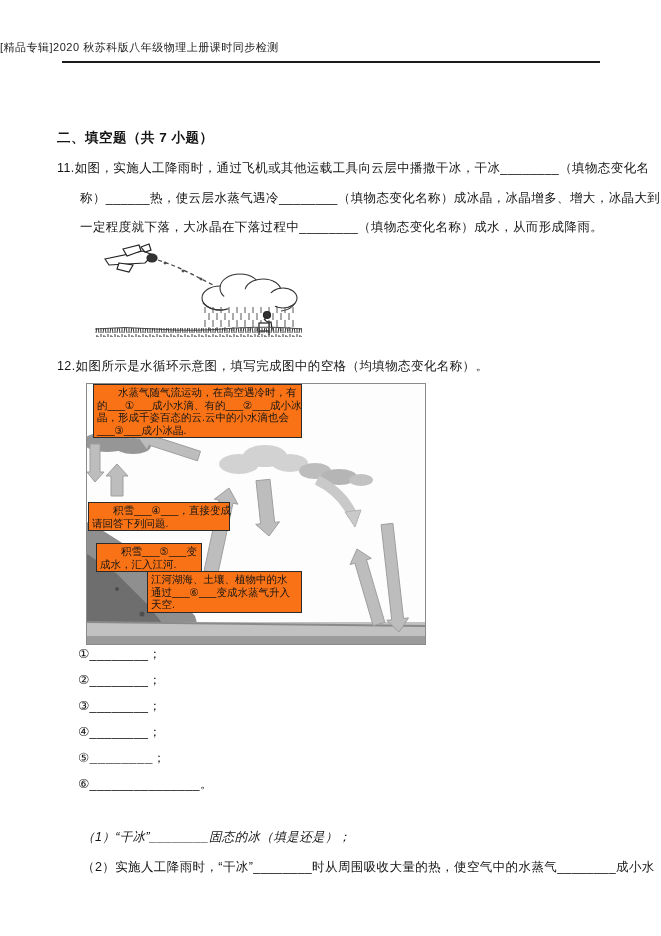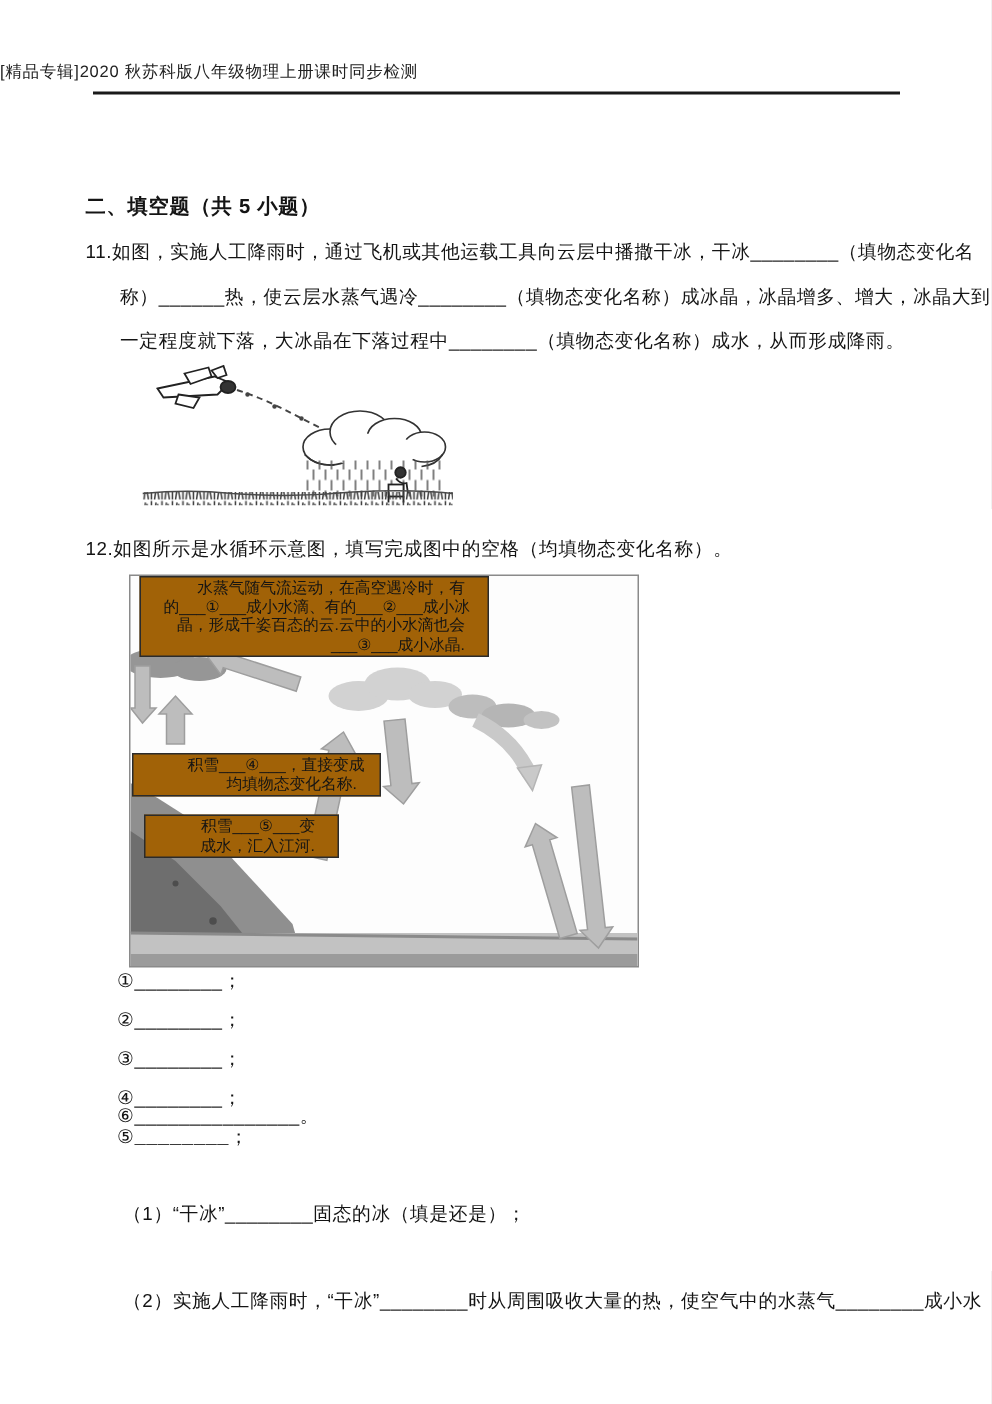--- a/index.html
+++ b/index.html
@@ -8,35 +8,35 @@
   .hdr-title{position:absolute;top:40px;left:0;width:661px;text-align:left;
              font-size:11px;letter-spacing:0.5px;color:#222;}
   .hdr-rule{position:absolute;top:61px;left:62px;width:538px;height:2px;background:#1a1a1a;}
   .sec-title{position:absolute;left:57px;top:129px;font-size:13.5px;font-weight:bold;
              letter-spacing:0.5px;white-space:pre;}
   .qline{position:absolute;font-size:12.5px;white-space:pre;letter-spacing:0.4px;line-height:16px;}
   .fig{position:absolute;}
   .diagram{position:absolute;left:86px;top:383px;width:338px;height:260px;
            border:1px solid #8a8a8a;background:#fdfdfd;}
   .diagram svg{position:absolute;left:0;top:0;}
-  .dbox{position:absolute;background:#a16207;border:1px solid #2b2b2b;padding:1px 15px;
-        font-size:10.5px;line-height:12.5px;z-index:2;text-align:right;}
+  .dbox{position:absolute;background:#f97316;border:1px solid #2b2b2b;padding:1px 3px;
+        font-size:10.5px;line-height:12.5px;z-index:2;}
   .dnote{position:absolute;font-size:10.5px;line-height:13px;z-index:2;}
   .dline{white-space:pre;}
   .ansline{position:absolute;left:78px;font-size:12.5px;white-space:pre;letter-spacing:0.4px;}
 </style>
 </head>
 <body>
 
 <div class="page">
 
   <div class="hdr-title">[精品专辑]2020 秋苏科版八年级物理上册课时同步检测</div>
   <div class="hdr-rule"></div>
 
-  <div class="sec-title">二、填空题（共 5 小题）</div>
+  <div class="sec-title">二、填空题（共 7 小题）</div>
 
   <div class="qline" style="left:57px;top:160px;">11.如图，实施人工降雨时，通过飞机或其他运载工具向云层中播撒干冰，干冰________（填物态变化名</div>
   <div class="qline" style="left:80px;top:190px;">称）______热，使云层水蒸气遇冷________（填物态变化名称）成冰晶，冰晶增多、增大，冰晶大到</div>
   <div class="qline" style="left:80px;top:219px;">一定程度就下落，大冰晶在下落过程中________（填物态变化名称）成水，从而形成降雨。</div>
 
   <div class="fig" style="left:95px;top:243px;width:207px;height:94px;">
     <svg width="207" height="94" viewBox="0 0 207 94">
 
       <g stroke="#222" stroke-width="1.2" fill="#fff">
         <polygon points="10,16 48,8 58,12 50,20 14,22"></polygon>
@@ -136,33 +136,38 @@
     <div class="dbox" style="left:6px;top:0px;width:201px;">
       <div class="dline">　　水蒸气随气流运动，在高空遇冷时，有</div>
       <div class="dline">的___①___成小水滴、有的___②___成小冰</div>
       <div class="dline">晶，形成千姿百态的云.云中的小水滴也会</div>
       <div class="dline">___③___成小冰晶.</div>
     </div>
 
 
     <div class="dbox" style="left:1px;top:118px;width:134px;">
       <div class="dline">　　积雪___④___，直接变成</div>
-      <div class="dline">均填物态变化名称.</div>
+      <div class="dline">请回答下列问题.</div>
     </div>
 
     <div class="dbox" style="left:9px;top:159px;width:98px;">
       <div class="dline">　　积雪___⑤___变</div>
       <div class="dline">成水，汇入江河.</div>
     </div>
 
+    <div class="dbox" style="left:60px;top:187px;width:147px;">
+      <div class="dline">江河湖海、土壤、植物中的水</div>
+      <div class="dline">通过___⑥___变成水蒸气升入</div>
+      <div class="dline">天空.</div>
+    </div>
   </div>
 
   <div class="ansline" style="top:646px;">①________；</div>
   <div class="ansline" style="top:672px;">②________；</div>
   <div class="ansline" style="top:698px;">③________；</div>
   <div class="ansline" style="top:724px;">④________；</div>
   <div class="ansline" style="top:750px;font-family:Liberation Mono, monospace;">⑤________；</div>
-  <div class="ansline" style="top:736px;">⑥_______________。</div>
+  <div class="ansline" style="top:776px;">⑥_______________。</div>
 
-  <div class="qline" style="left:82px;top:801px;">（1）“干冰”________固态的冰（填是还是）；</div>
+  <div class="qline" style="left:82px;top:829px;font-style:italic;">（1）“干冰”________固态的冰（填是还是）；</div>
   <div class="qline" style="left:82px;top:859px;">（2）实施人工降雨时，“干冰”________时从周围吸收大量的热，使空气中的水蒸气________成小水</div>
 
 </div>
 
 </body></html>

